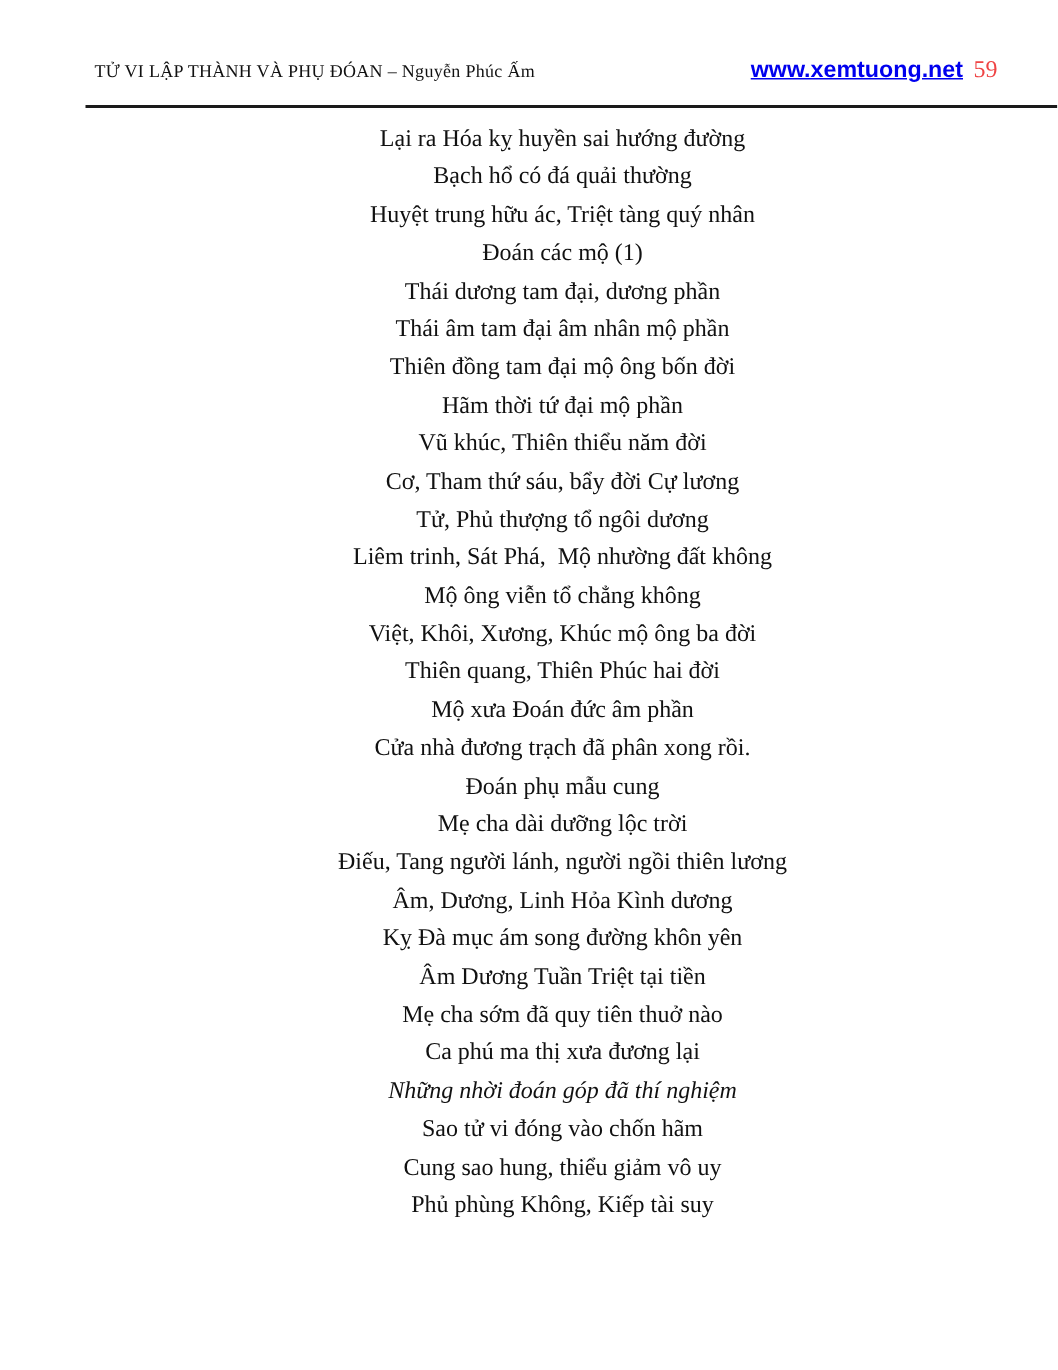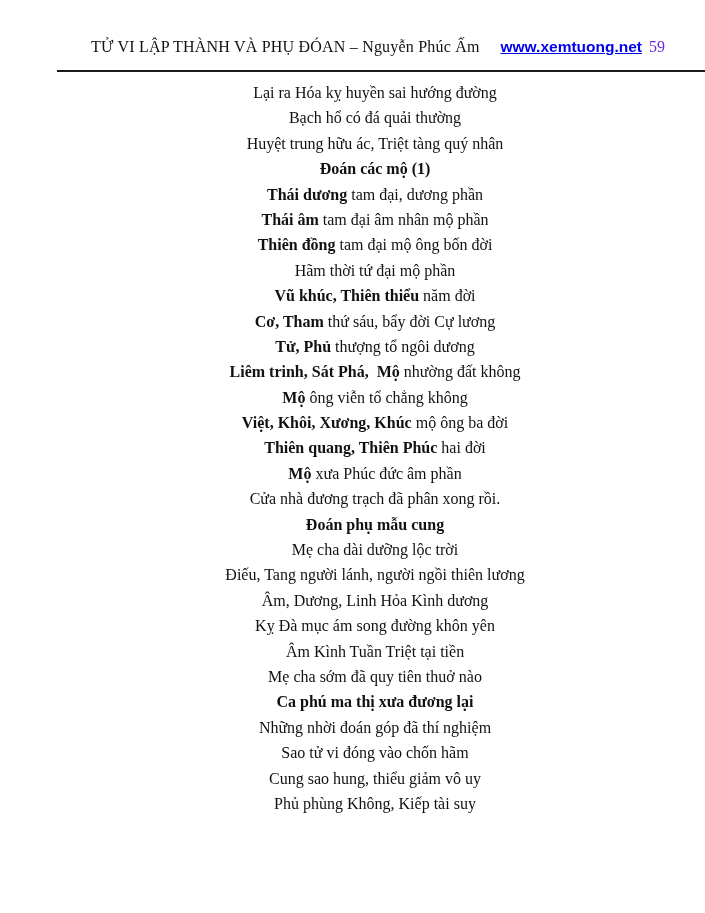--- a/index.html
+++ b/index.html
@@ -20,39 +20,38 @@
     position: absolute;
     top: 38px;
     left: 63px;
     right: 40px;
     display: flex;
     align-items: baseline;
     justify-content: space-between;
     white-space: nowrap;
   }
   .header-title {
-    font-size: 16px;
+    font-size: 12px;
     letter-spacing: 0.2px;
-    margin-left: 28px;
   }
   .header-right {
     display: flex;
     align-items: center;
     gap: 7px;
   }
   .header-link {
     font-family: "Liberation Sans", sans-serif;
     font-weight: bold;
     font-size: 15.5px;
     text-decoration: underline;
     cursor: pointer;
   }
   .page-number {
     font-size: 16px;
-    color: #6d28d9;
+    color: #ef4444;
   }
   .rule {
     position: absolute;
     top: 70px;
     left: 57px;
     right: 0;
     height: 2px;
     background: #1a1a1a;
   }
   .poem {
@@ -63,22 +62,22 @@
     padding-left: 11px;
     box-sizing: border-box;
   }
   .poem-line {
     height: 25.4px;
     line-height: 25.4px;
     text-align: center;
     font-size: 16px;
     white-space: nowrap;
   }
-  .seg-b { font-weight: bold; }
-  .seg-i { }
+  .seg-b { font-weight: normal; }
+  .seg-i { font-style: italic; }
 </style>
 </head>
 <body>
 
 <div class="page">
 
   <div class="header">
     <span class="header-title">TỬ VI LẬP THÀNH VÀ PHỤ ĐÓAN – Nguyễn Phúc Ấm</span>
     <span class="header-right">
       <span class="header-link" style="color: rgb(0, 0, 238);">www.xemtuong.net</span>
@@ -97,28 +96,28 @@
       <div class="poem-line"><span class="seg-b ">Thái âm</span><span class=""> tam đại âm nhân mộ phần</span></div>
       <div class="poem-line"><span class="seg-b ">Thiên đồng</span><span class=""> tam đại mộ ông bốn đời</span></div>
       <div class="poem-line"><span class="">Hãm thời tứ đại mộ phần</span></div>
       <div class="poem-line"><span class="seg-b ">Vũ khúc, Thiên thiểu</span><span class=""> năm đời</span></div>
       <div class="poem-line"><span class="seg-b ">Cơ, Tham</span><span class=""> thứ sáu, bẩy đời Cự lương</span></div>
       <div class="poem-line"><span class="seg-b ">Tử, Phủ</span><span class=""> thượng tổ ngôi dương</span></div>
       <div class="poem-line"><span class="seg-b ">Liêm trinh, Sát Phá, &nbsp;Mộ</span><span class=""> nhường đất không</span></div>
       <div class="poem-line"><span class="seg-b ">Mộ</span><span class=""> ông viễn tổ chẳng không</span></div>
       <div class="poem-line"><span class="seg-b ">Việt, Khôi, Xương, Khúc</span><span class=""> mộ ông ba đời</span></div>
       <div class="poem-line"><span class="seg-b ">Thiên quang, Thiên Phúc</span><span class=""> hai đời</span></div>
-      <div class="poem-line"><span class="seg-b ">Mộ</span><span class=""> xưa Phúc đức âm phần</span></div>
+      <div class="poem-line"><span class="seg-b ">Mộ</span><span class=""> xưa Đoán đức âm phần</span></div>
       <div class="poem-line"><span class="">Cửa nhà đương trạch đã phân xong rồi.</span></div>
       <div class="poem-line"><span class="seg-b ">Đoán phụ mẫu cung</span></div>
       <div class="poem-line"><span class="">Mẹ cha dài dưỡng lộc trời</span></div>
       <div class="poem-line"><span class="">Điếu, Tang người lánh, người ngồi thiên lương</span></div>
       <div class="poem-line"><span class="">Âm, Dương, Linh Hỏa Kình dương</span></div>
       <div class="poem-line"><span class="">Kỵ Đà mục ám song đường khôn yên</span></div>
-      <div class="poem-line"><span class="">Âm Kình Tuần Triệt tại tiền</span></div>
+      <div class="poem-line"><span class="">Âm Dương Tuần Triệt tại tiền</span></div>
       <div class="poem-line"><span class="">Mẹ cha sớm đã quy tiên thuở nào</span></div>
       <div class="poem-line"><span class="seg-b ">Ca phú ma thị xưa đương lại</span></div>
       <div class="poem-line"><span class="seg-i">Những nhời đoán góp đã thí nghiệm</span></div>
       <div class="poem-line"><span class="">Sao tử vi đóng vào chốn hãm</span></div>
       <div class="poem-line"><span class="">Cung sao hung, thiểu giảm vô uy</span></div>
       <div class="poem-line"><span class="">Phủ phùng Không, Kiếp tài suy</span></div>
     </div>
 
 </div>
 

